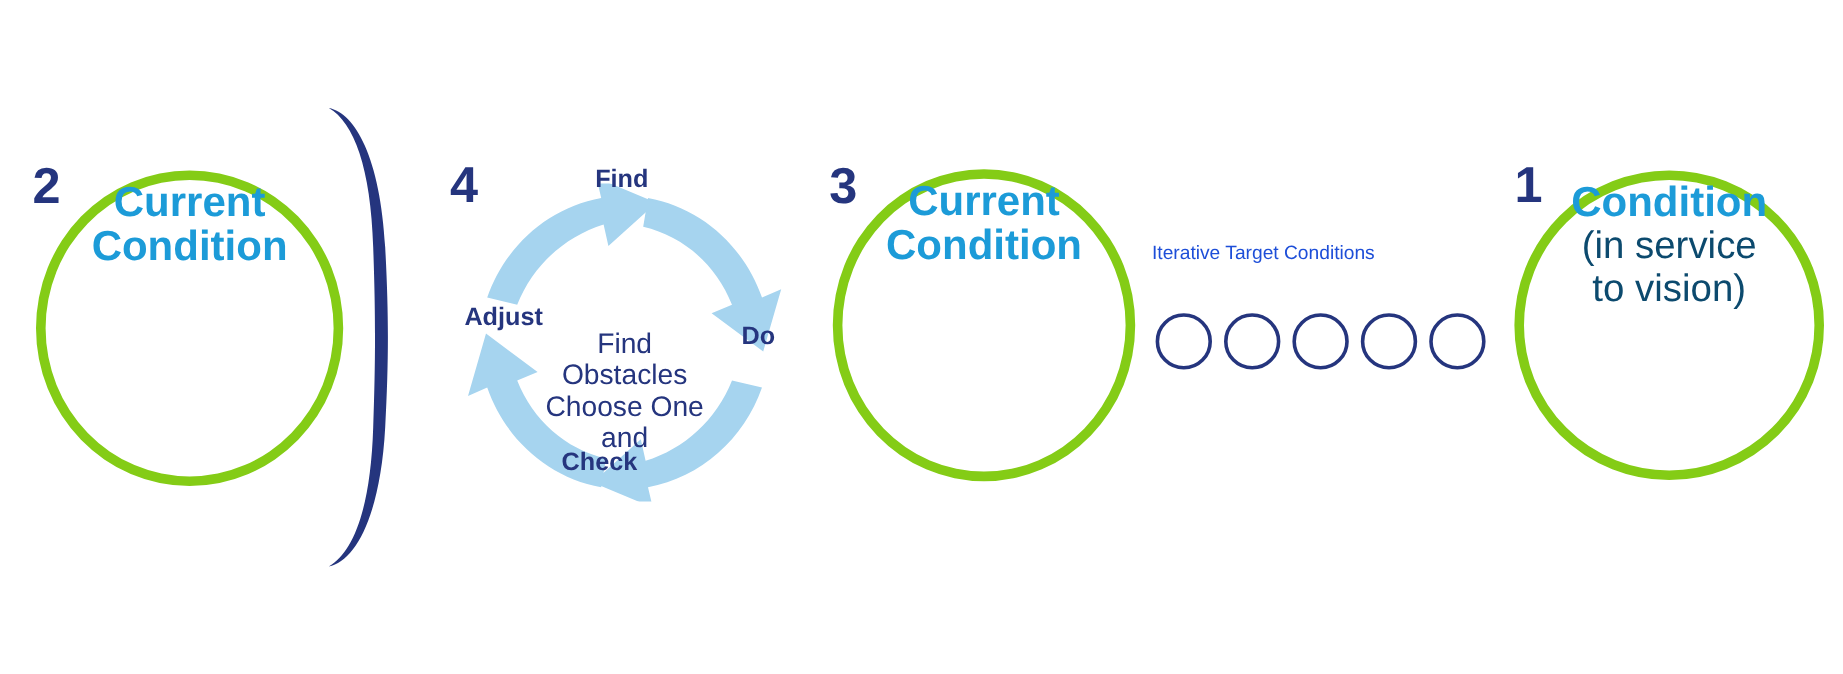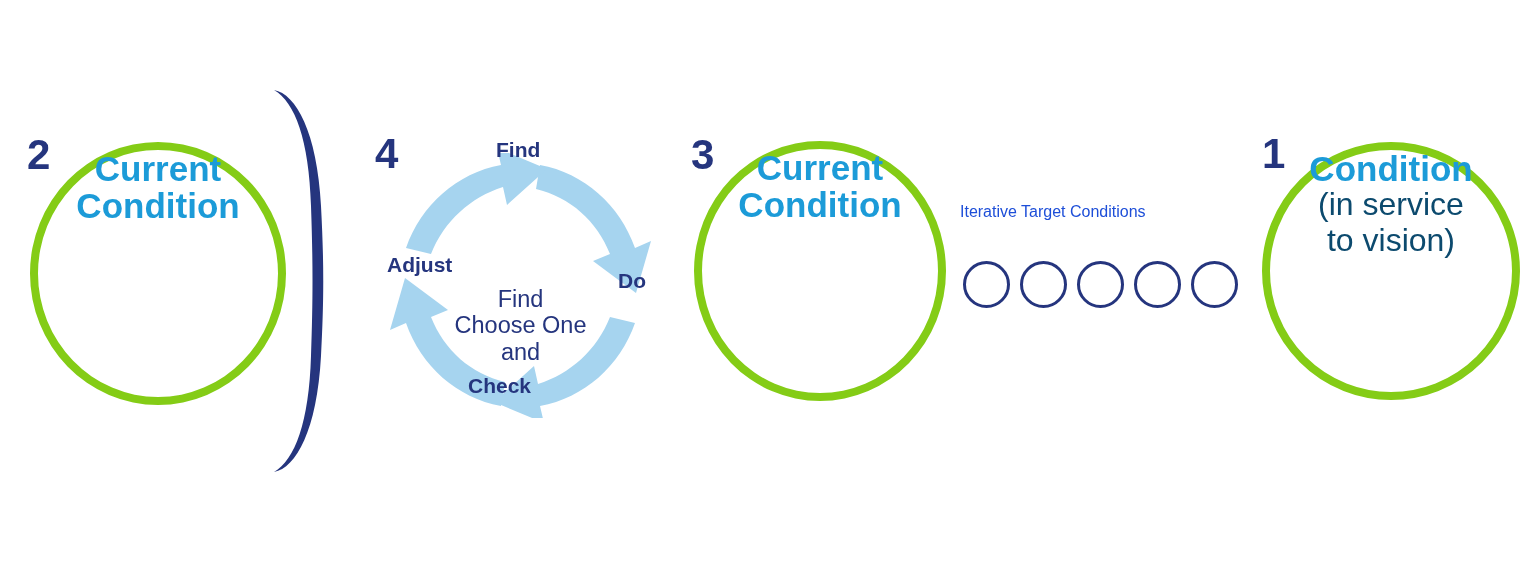--- a/index.html
+++ b/index.html
@@ -176,20 +176,21 @@
       </g>
     </svg>
 
     <div class="cyc-label lbl-plan">Find</div>
     <div class="cyc-label lbl-do">Do</div>
     <div class="cyc-label lbl-check">Check</div>
     <div class="cyc-label lbl-adjust">Adjust</div>
 
     <div class="cycle-center">
       <div>Find</div>
+      <div>Obstacles</div>
       <div>Choose One</div>
       <div>and</div>
     </div>
   </div>
 
   <div class="step-num" style="left:691px; top:134px;">3</div>
 
   <div class="big-circle" style="left:694px; top:141px; width:252px; height:260px;">
     <div class="ctext cyan">
       <span>Current</span><br>

